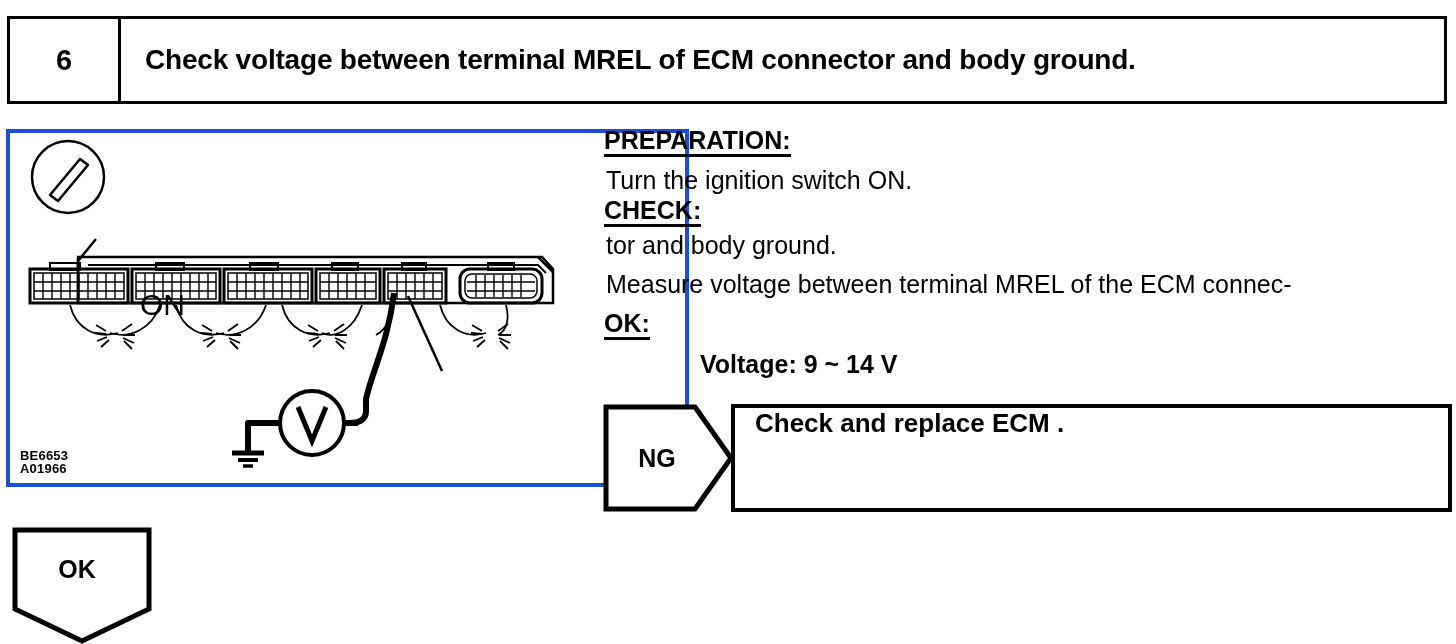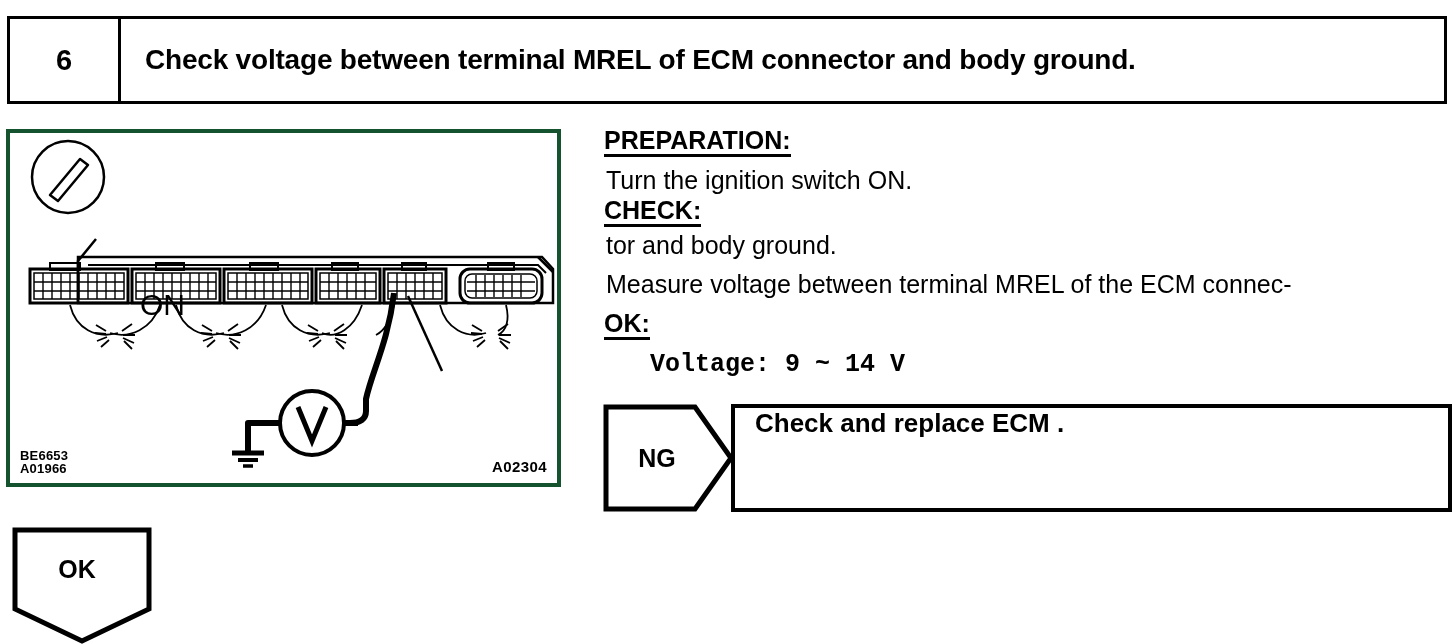--- a/index.html
+++ b/index.html
@@ -54,24 +54,24 @@
     font-weight: bold;
     letter-spacing: -0.2px;
     line-height: 1.1;
   }
 
   
   #illustration-panel {
     position: absolute;
     left: 6px;
     top: 129px;
-    width: 555px;
+    width: 683px;
     height: 358px;
     box-sizing: border-box;
-    border: 4px solid #14532d;
+    border: 4px solid #1d4ed8;
     background: #fff;
     overflow: hidden;
   }
   #illustration-svg {
     position: absolute;
     left: 0;
     top: 0;
   }
   #fig-code-left {
     position: absolute;
@@ -133,23 +133,22 @@
   }
   #prep-heading-wrap { margin: 0; }
   #prep-body { margin-top: 7px; }
   #check-heading-wrap { margin-top: 1px; }
   #check-body { margin-top: 7px; }
   #ok-heading-wrap { margin-top: 11px; }
   #voltage-spec {
     font-size: 25px;
     font-weight: bold;
     margin-top: 10px;
-    margin-left: 46px;
+    margin-left: 96px;
     white-space: nowrap;
-    font-family: Liberation Mono, monospace;
   }
 
   
   #ng-branch {
     position: absolute;
     left: 603px;
     top: 404px;
     width: 849px;
     height: 120px;
   }

